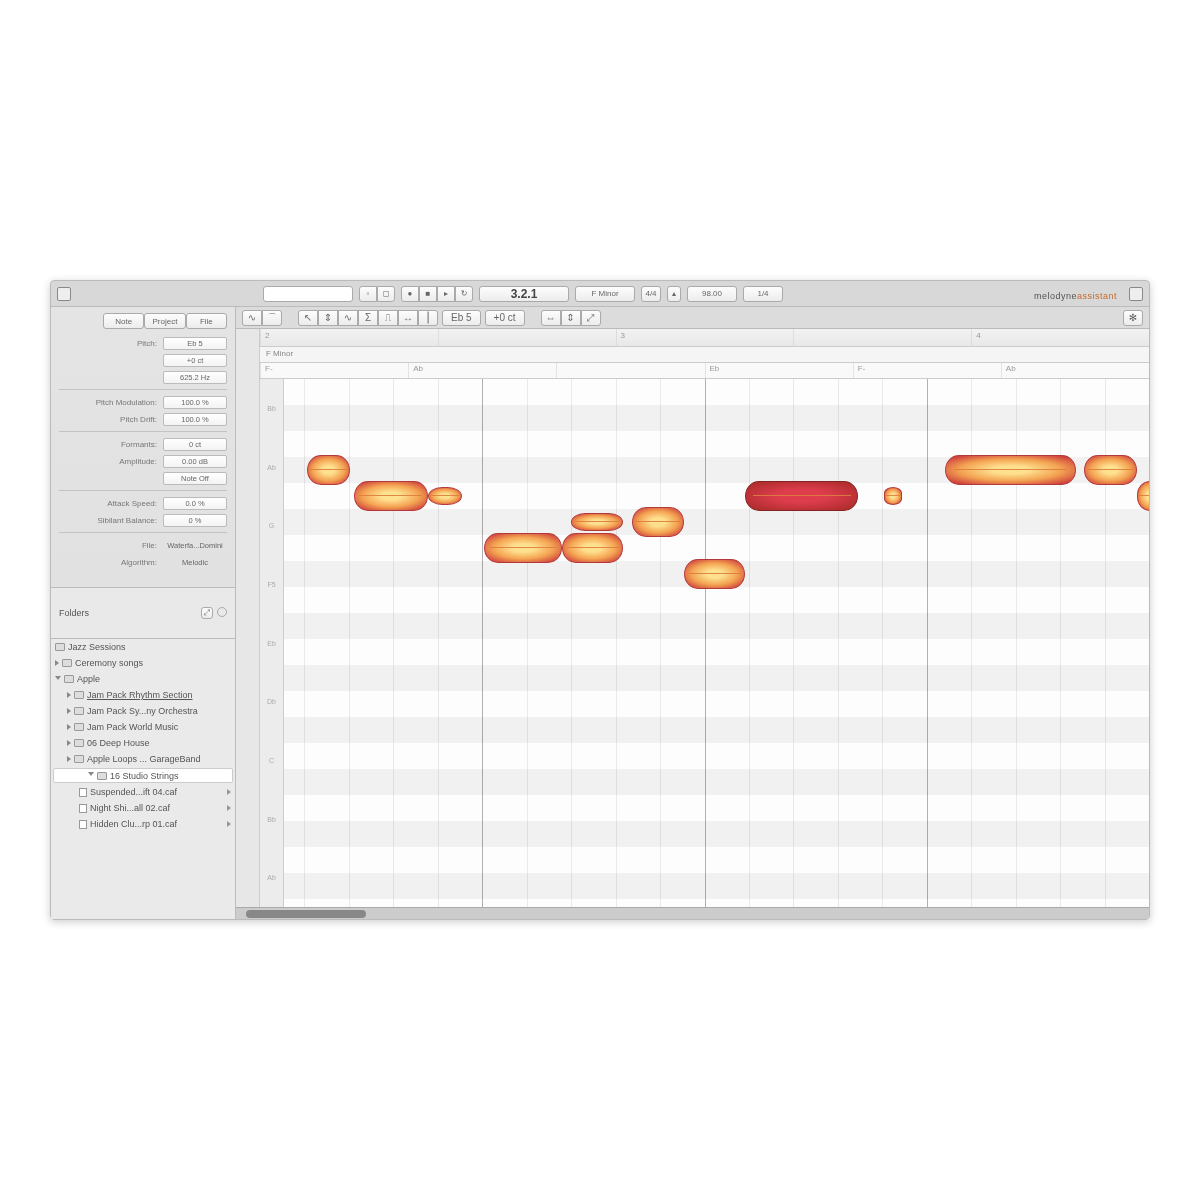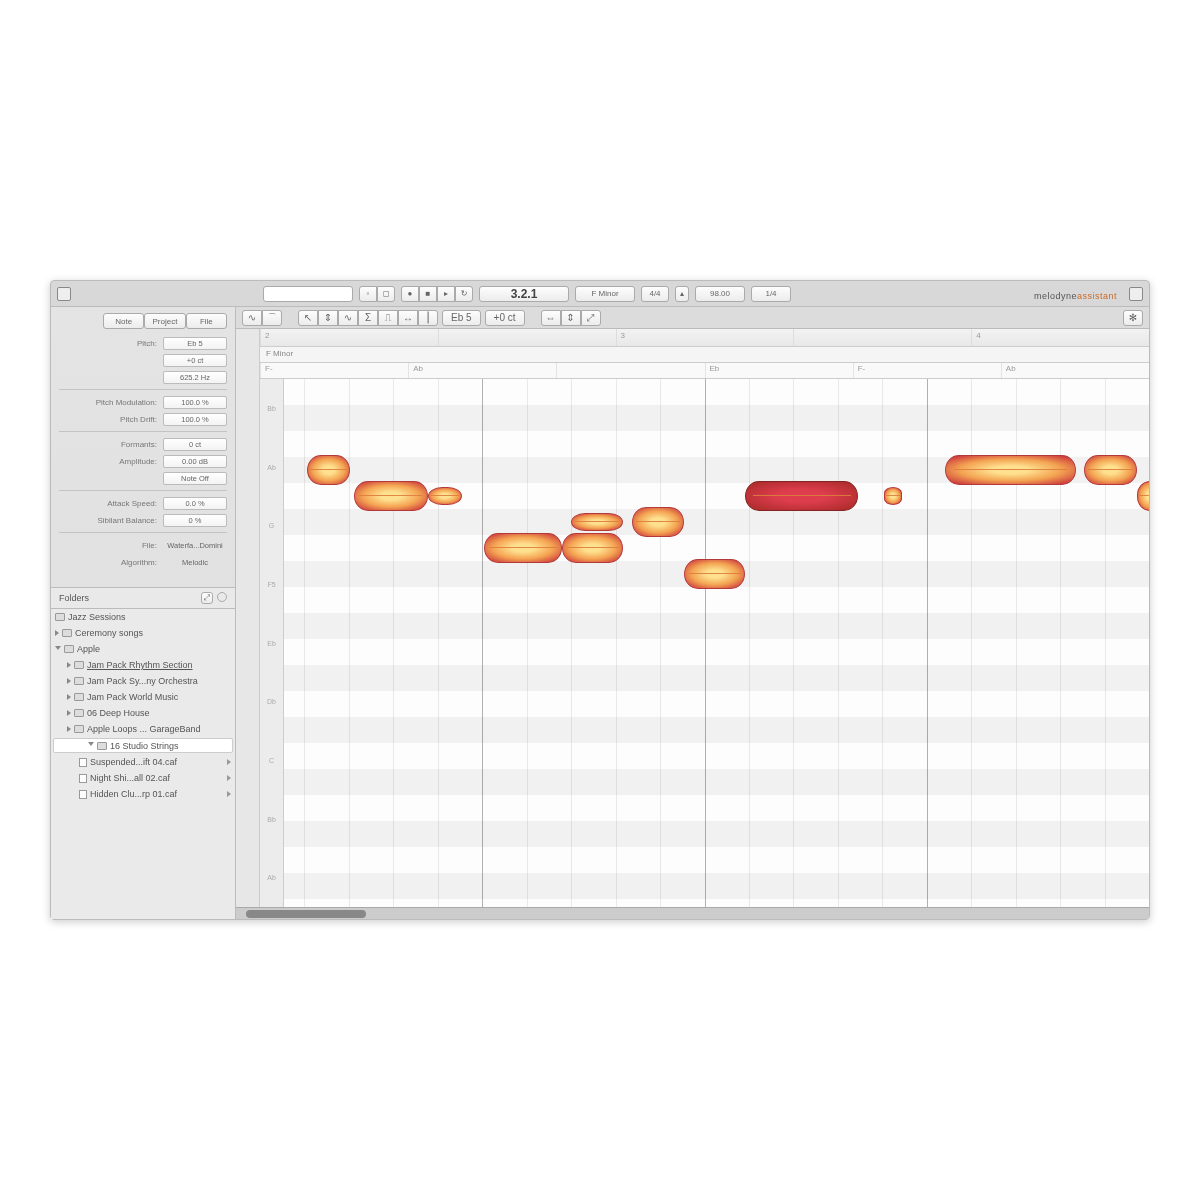--- a/index.html
+++ b/index.html
@@ -20,21 +20,21 @@
   .main { flex:1; display:flex; min-height:0;}
   .sidebar { width:185px; background:linear-gradient(#e4e4e4,#dedede); border-right:1px solid #bbb; display:flex; flex-direction:column;}
   .panel { padding:6px 8px;}
   .tabs { display:flex; margin-bottom:6px;padding-left:44px;}
   .tabs .pill{ flex:1; font-size:8px;}
   .prop { display:flex; justify-content:space-between; align-items:center; height:16px; margin:1px 0;}
   .prop .lab { color:#777; font-size:8px; text-align:right; flex:1; padding-right:6px;}
   .prop .val { width:64px; height:13px; border:1px solid #bbb; border-radius:2px; background:linear-gradient(#fff,#f3f3f3); font-size:7.5px; display:flex;align-items:center;justify-content:center; color:#666;}
   .prop .txt { width:64px; font-size:7.5px; text-align:center; color:#666;}
   .divider{ height:1px; background:#c3c3c3; margin:4px 0;}
-  .folders-head{ display:flex; align-items:center; justify-content:space-between; padding:4px 8px; border-top:1px solid #bbb; border-bottom:1px solid #bbb; background:#e9e9e9;}
+  .folders-head{ display:flex; align-items:center; justify-content:space-between; padding:19px 8px; border-top:1px solid #bbb; border-bottom:1px solid #bbb; background:#e9e9e9;}
   .tree { flex:1; overflow:hidden; background:#eaeaea;}
   .ti { display:flex; align-items:center; height:16px; padding:0 4px; font-size:8px; gap:3px; white-space:nowrap; overflow:hidden;}
   .ti.sel{ background:#fff; border:1px solid #ccc; border-radius:2px; margin:1px 2px; height:15px;}
   .tri{ width:0;height:0;border-left:4px solid #888;border-top:3px solid transparent;border-bottom:3px solid transparent;}
   .tri.open{ border-left:3px solid transparent;border-right:3px solid transparent;border-top:4px solid #888;}
   .fico{ width:10px;height:8px;border:1px solid #999;border-radius:1px;background:#ddd;}
   .dico{ width:8px;height:9px;border:1px solid #999;background:#fff;}
   .chv{ margin-left:auto; width:0;height:0;border-left:4px solid #999;border-top:3px solid transparent;border-bottom:3px solid transparent;}
 
   .editor { flex:1; display:flex; flex-direction:column; background:#dcdcdc; min-width:0; position:relative;}
@@ -74,21 +74,21 @@
       <div class="pill" style="width:18px">◻</div>
     </div>
     <div class="seg">
       <div class="pill" style="width:18px">●</div>
       <div class="pill" style="width:18px">■</div>
       <div class="pill" style="width:18px">▸</div>
       <div class="pill" style="width:18px">↻</div>
     </div>
     <div class="pill" style="width:90px;font-size:12px;font-weight:600;color:#444">3.2.1</div>
     <div class="pill" style="width:60px">F Minor</div>
-    <div class="pill" style="width:28px">4/4</div>
+    <div class="pill" style="width:20px">4/4</div>
     <div class="pill" style="width:14px">▴</div>
     <div class="pill" style="width:50px">98.00</div>
     <div class="pill" style="width:40px">1/4</div>
     <div class="logo"><b>melodyne</b><i>assistant</i></div>
     <div class="sq" style="margin-left:6px"></div>
   </div>
 
   <div class="main">
 
     <div class="sidebar">

